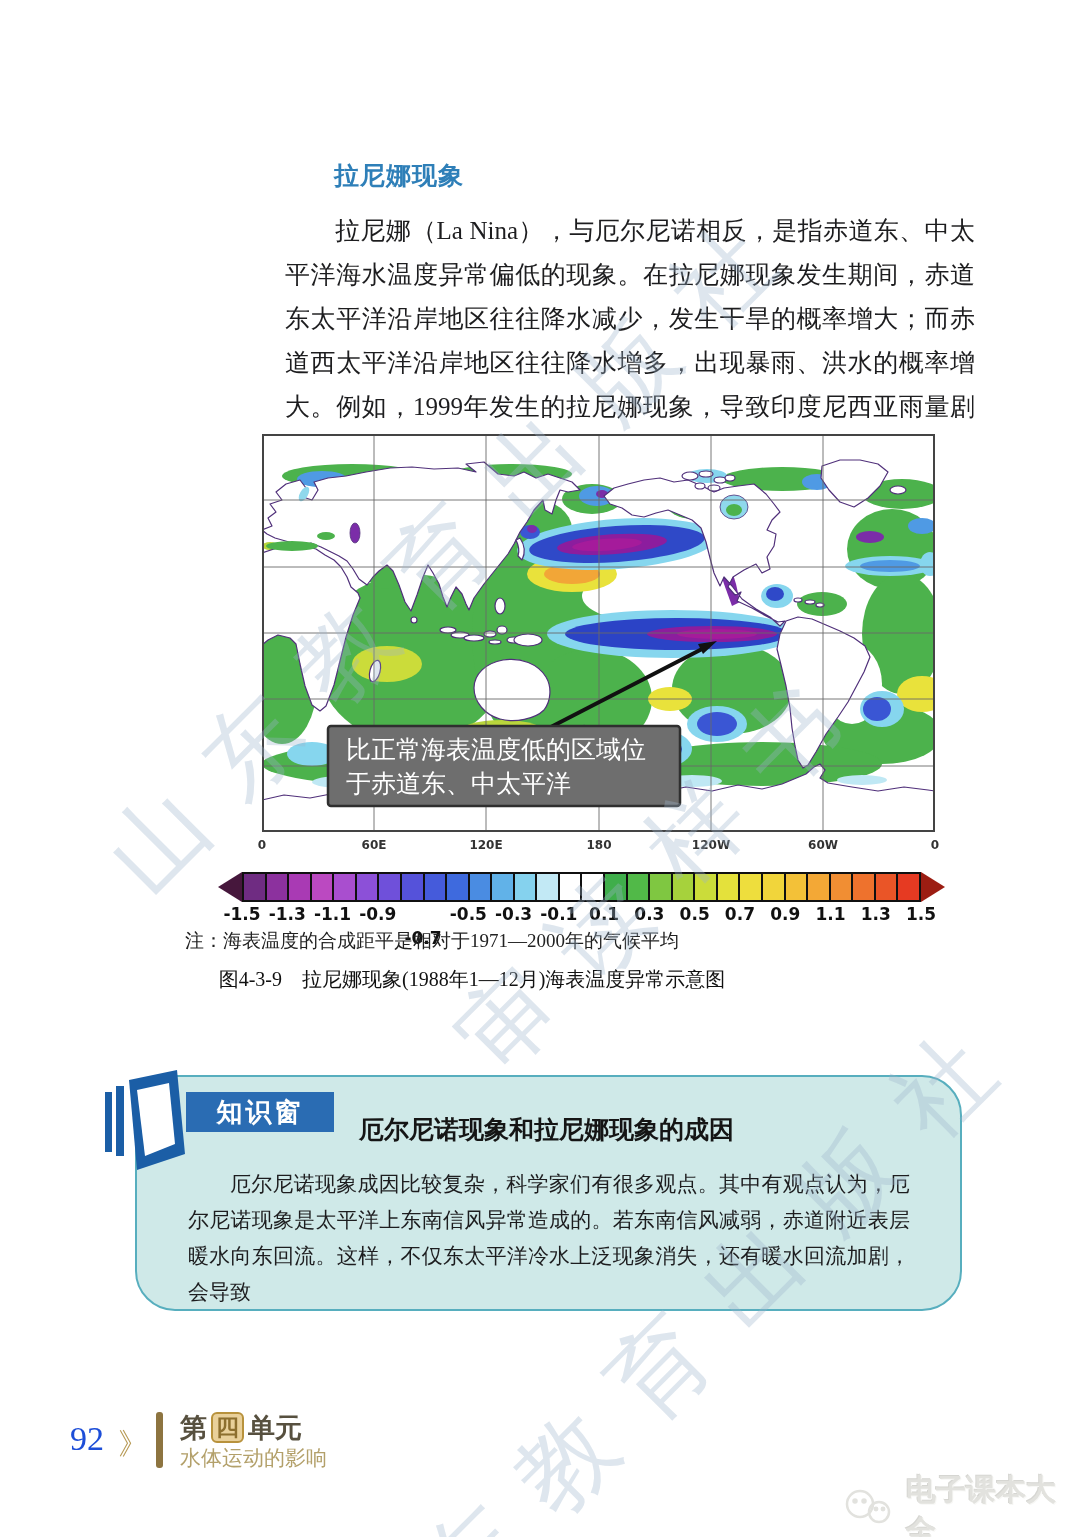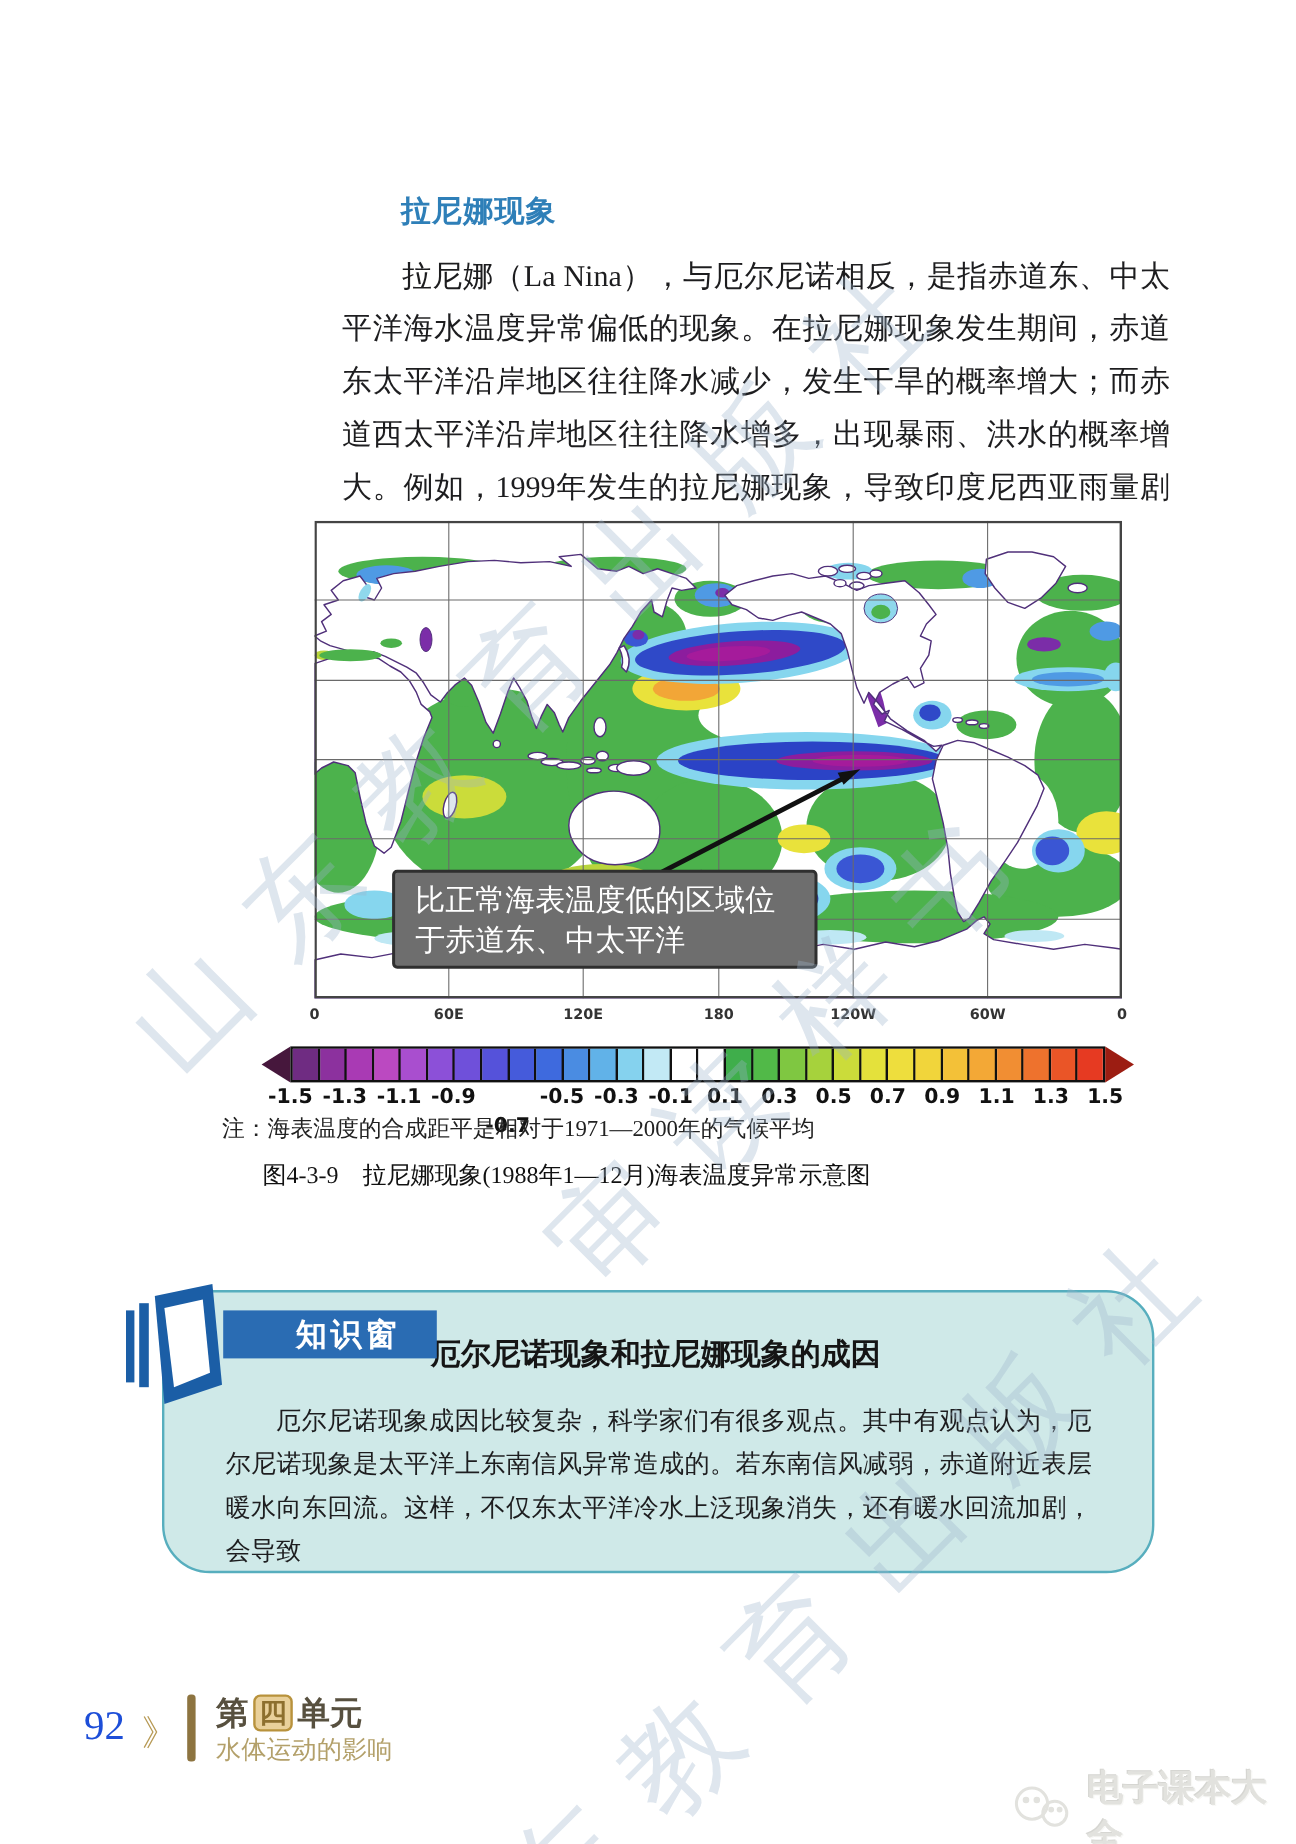--- a/index.html
+++ b/index.html
@@ -32,21 +32,21 @@
   .cb-labels span{position:absolute;transform:translateX(-50%);font:bold 17px "DejaVu Sans",sans-serif;color:#111;}
 
   .fig-note{position:absolute;left:185px;top:928px;font-size:19px;color:#222;}
   .fig-caption{position:absolute;left:0;top:966px;width:944px;text-align:center;font-size:20px;color:#111;}
 
   
   .knowledge-box{position:absolute;left:135px;top:1075px;width:823px;height:232px;
         background:#cfe9e8;border:2px solid #57aebe;border-radius:40px;}
   .kb-icon{position:absolute;left:103px;top:1066px;width:84px;height:120px;z-index:3;}
   .kb-badge{position:absolute;left:186px;top:1092px;width:148px;height:40px;background:#2a6cb3;
-        color:#fff;font:bold 26px/40px "Liberation Sans",sans-serif;text-align:center;letter-spacing:3px;z-index:3;padding-left:30px;}
+        color:#fff;font:bold 26px/40px "Liberation Sans",sans-serif;text-align:center;letter-spacing:3px;z-index:3;}
   .kb-title{position:absolute;left:135px;top:1112px;width:823px;text-align:center;
         font-size:25px;font-weight:bold;color:#151515;margin:0;line-height:36px;}
   .kb-body{position:absolute;left:188px;top:1166px;width:722px;font-size:21px;line-height:36px;
         text-align:justify;text-indent:2em;color:#1d1d1f;margin:0;}
 
   
   .page-number{position:absolute;left:70px;top:1420px;font-size:34px;color:#1d4ed8;}
   .footer-chevron{position:absolute;left:118px;top:1424px;font-size:30px;color:#b79a55;font-family:"Liberation Sans",sans-serif;}
   .unit-bar{position:absolute;left:156px;top:1412px;width:7px;height:56px;background:#8d7440;border-radius:3px;}
   .unit-line1{position:absolute;left:180px;top:1410px;font-size:27px;font-weight:bold;color:#57503f;

